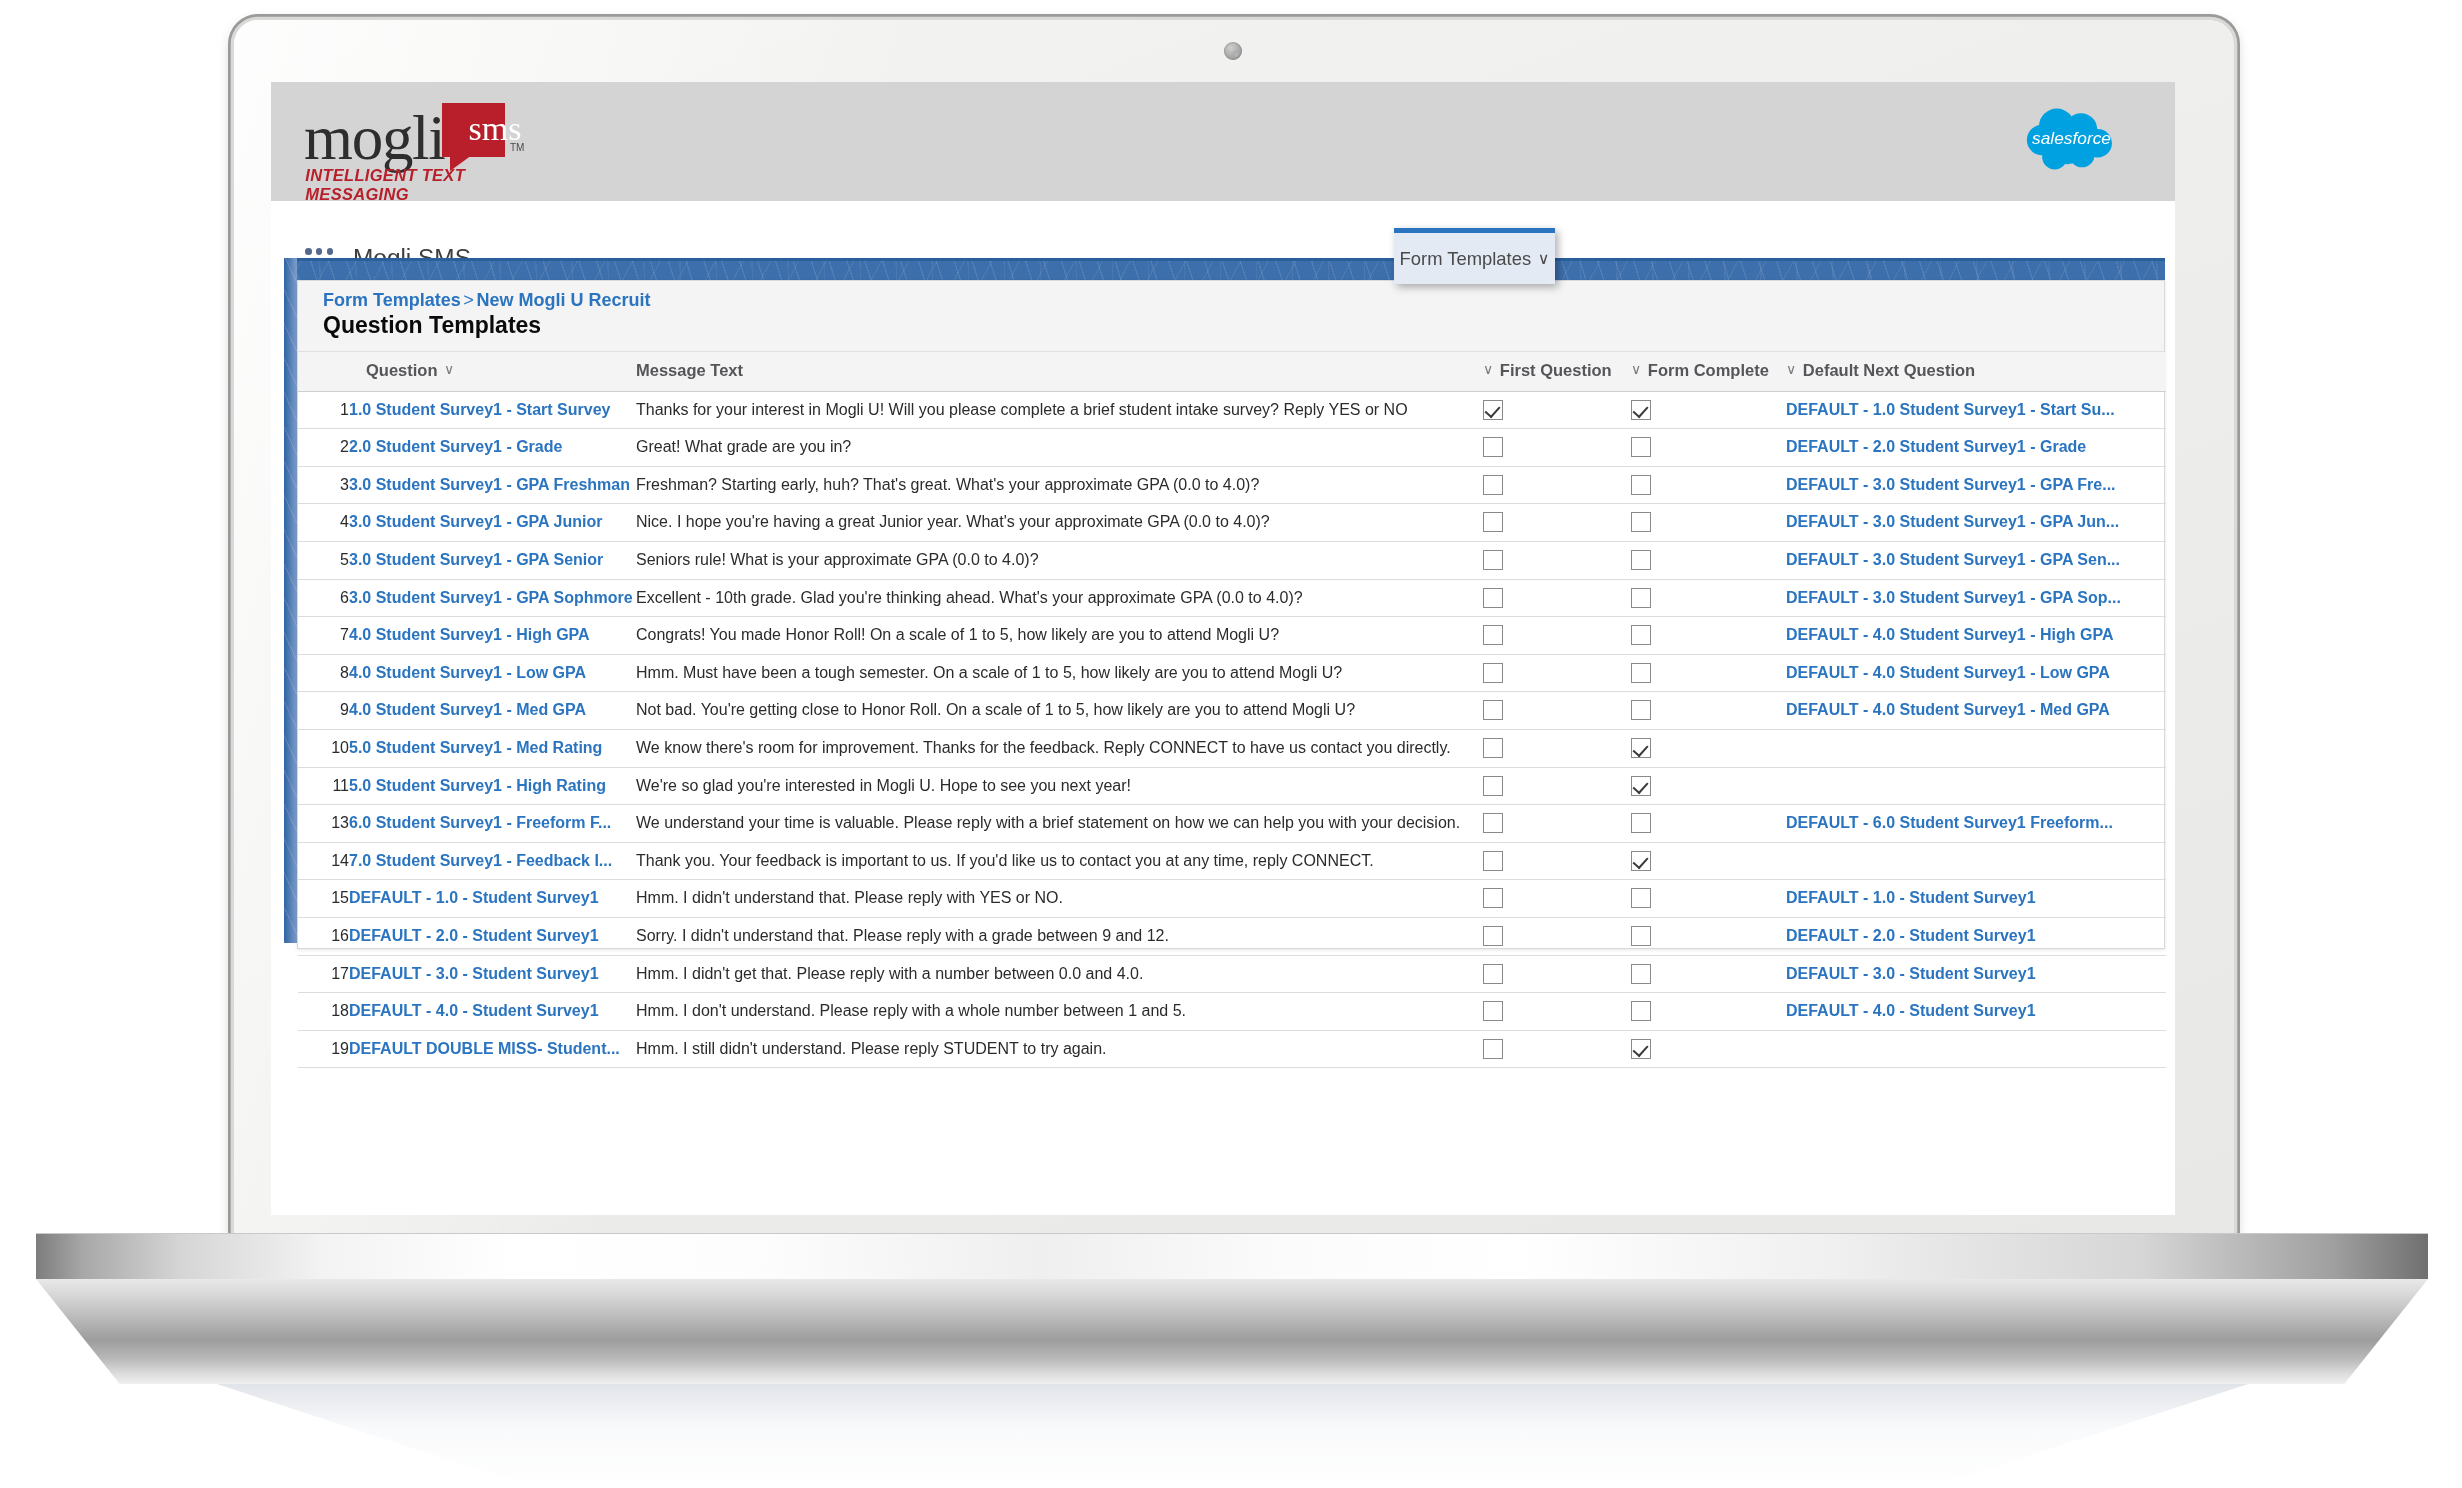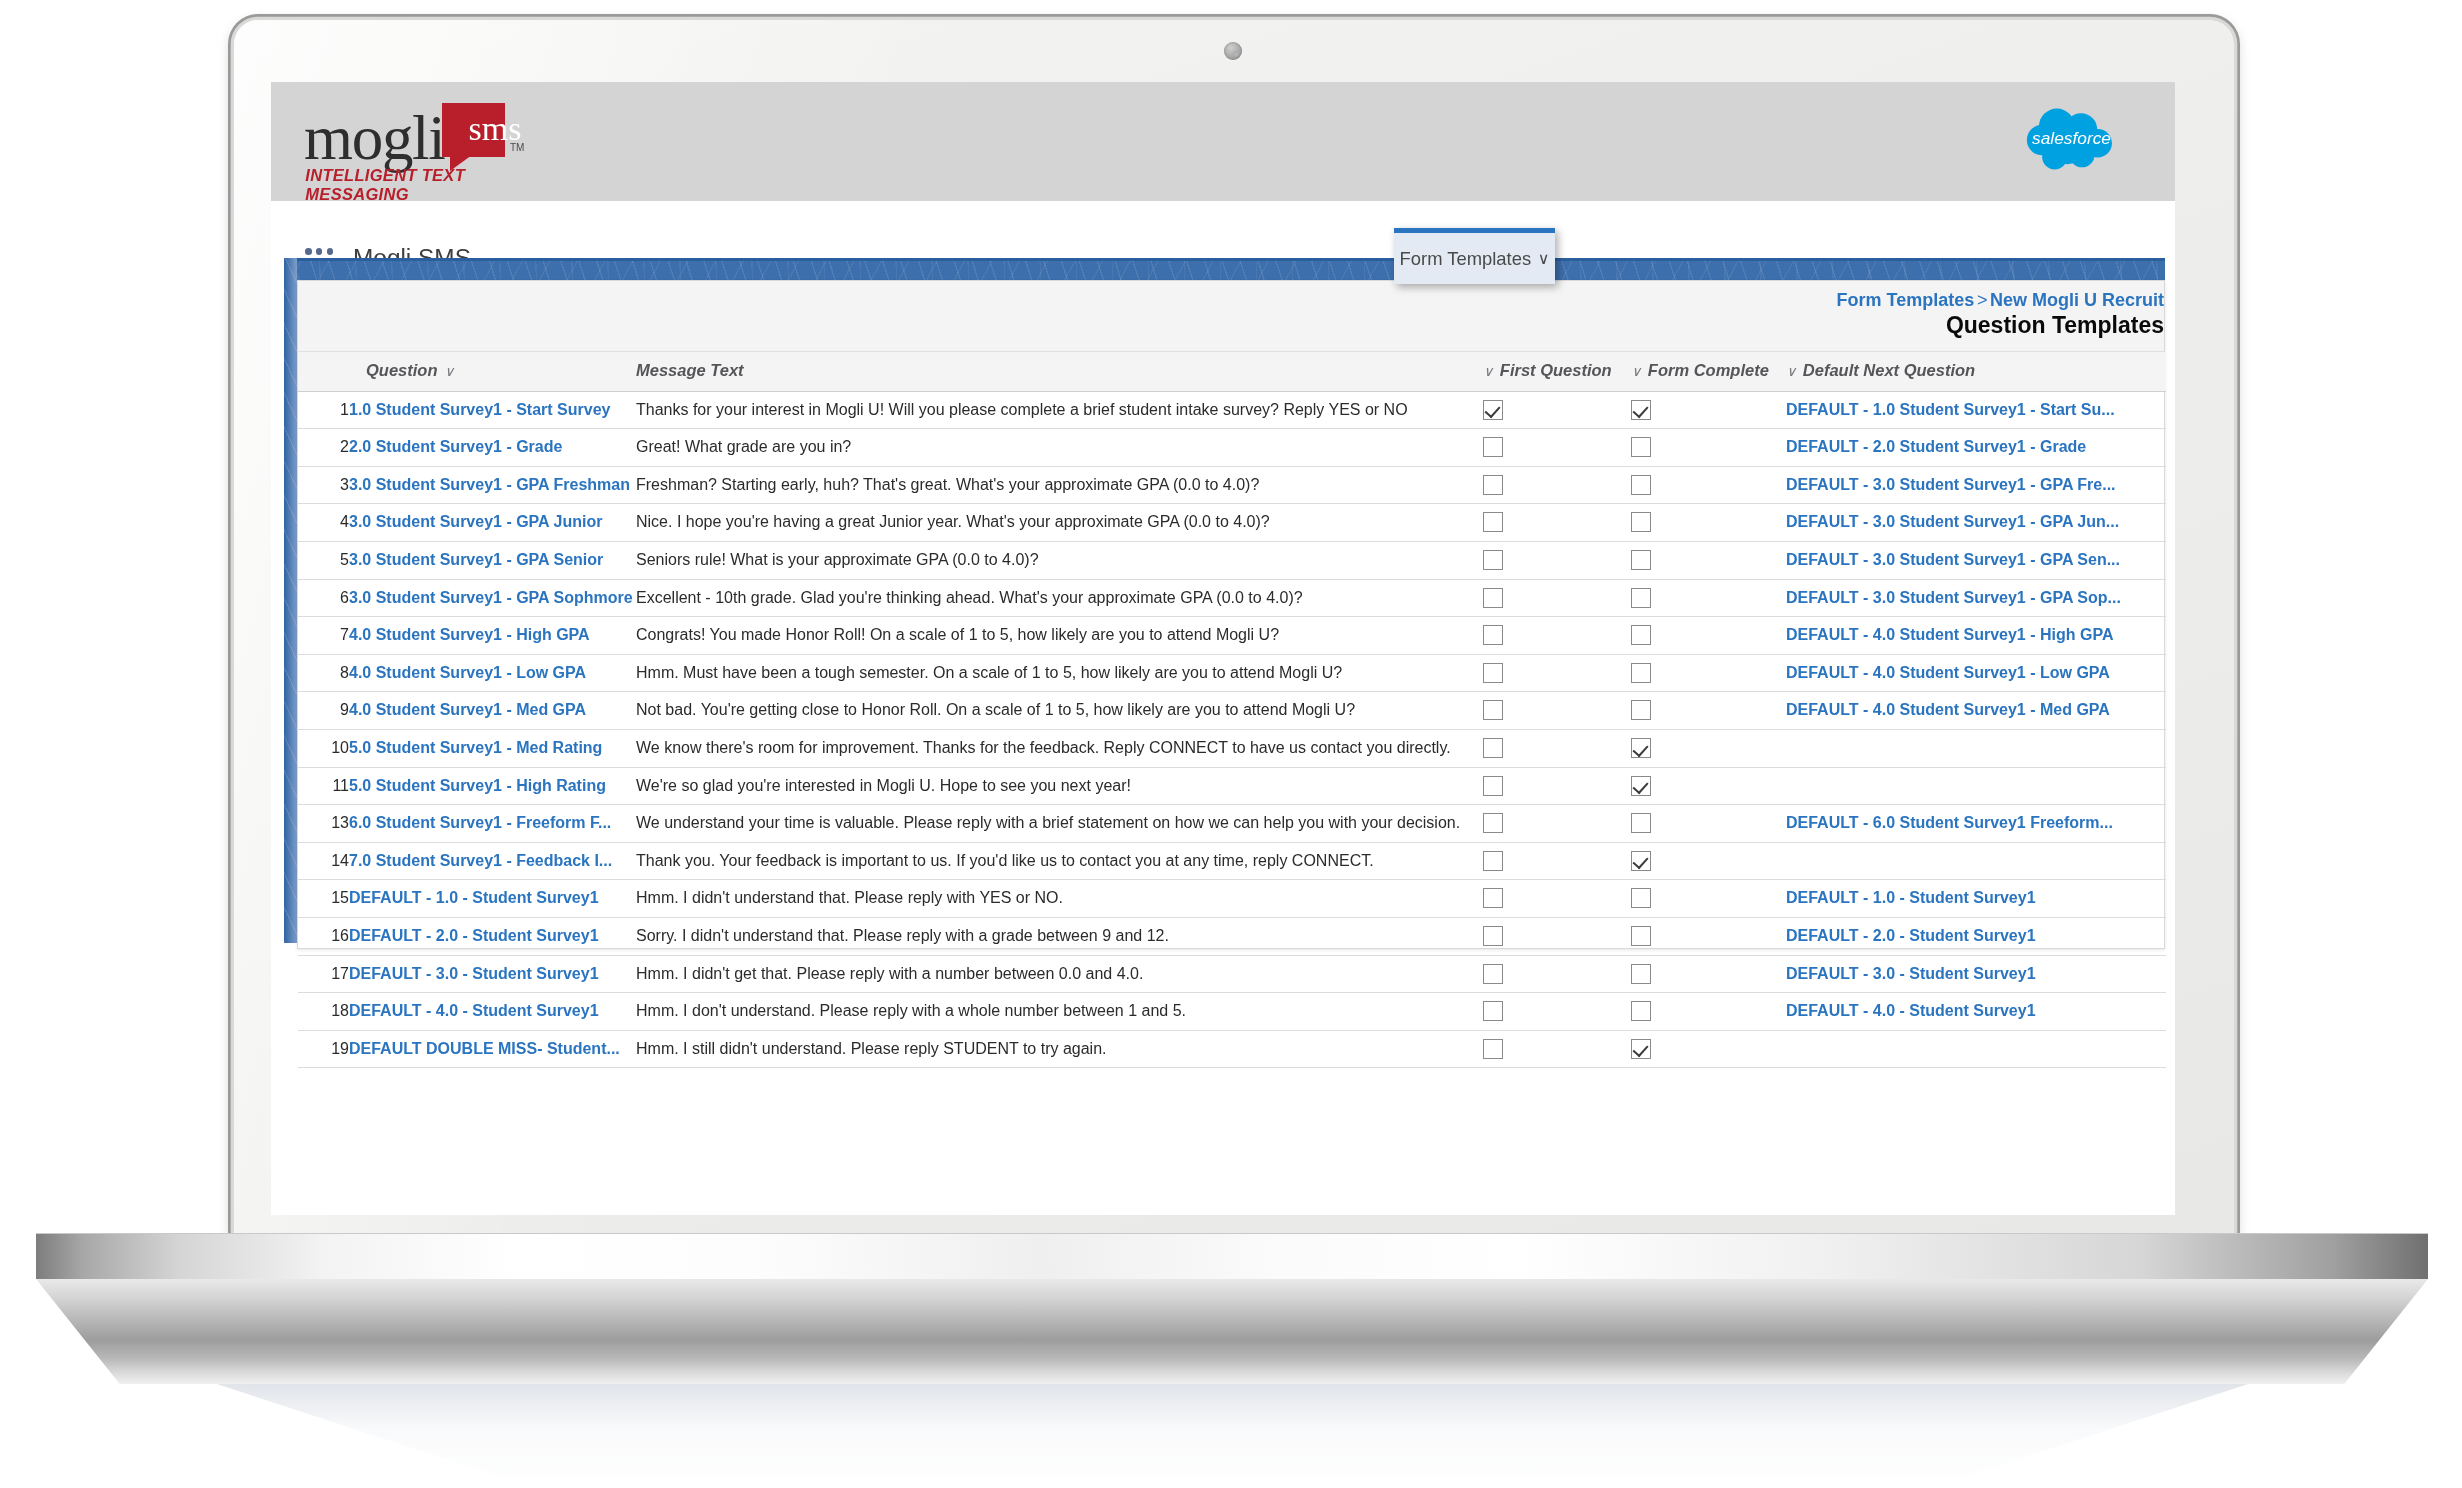--- a/index.html
+++ b/index.html
@@ -195,36 +195,35 @@
     width: 1868px; height: 669px;
     background: #ffffff;
     border: 0.7px solid #d8d8d8;
     box-shadow: 0 1.3px 3.3px rgba(0,0,0,.10);
     z-index: 10;
   }
   .panel-head {
     height: 71px; background: #f4f4f4;
     border-bottom: 0.7px solid #e0e0e0;
     padding: 9.2px 0 0 25px;
-    text-align: right;
   }
   .breadcrumb { font-size: 18px; color: #2a74c0; font-weight: 600; }
   .breadcrumb .sep { color: #2a74c0; font-weight: 400; margin: 0 2.6px; }
   .page-title { font-size: 23px; font-weight: bold; color: #0a0a0a; margin-top: 1.3px; }
 
   
   table.qt { width: 100%; border-collapse: collapse; table-layout: fixed; }
   table.qt thead th {
     background: #f4f4f4;
     font-size: 16.5px; color: #55555a; font-weight: bold;
     text-align: left; padding: 9.2px 0 10.5px 0;
     border-bottom: 1.3px solid #cfcfcf;
     white-space: nowrap;
   }
-  .th-inner { display: flex; align-items: center; gap: 6.6px; font-style: italic; }
+  .th-inner { display: flex; gap: 6.6px; }
   .sort-chev { color: #7b7b80; font-size: 14px; font-weight: normal; }
 
   col.c-num  { width: 51px; }
   col.c-q    { width: 287px; }
   col.c-msg  { width: 847px; }
   col.c-fq   { width: 148px; }
   col.c-fc   { width: 155px; }
   col.c-dnq  { width: 380px; }
 
   table.qt tbody td {

